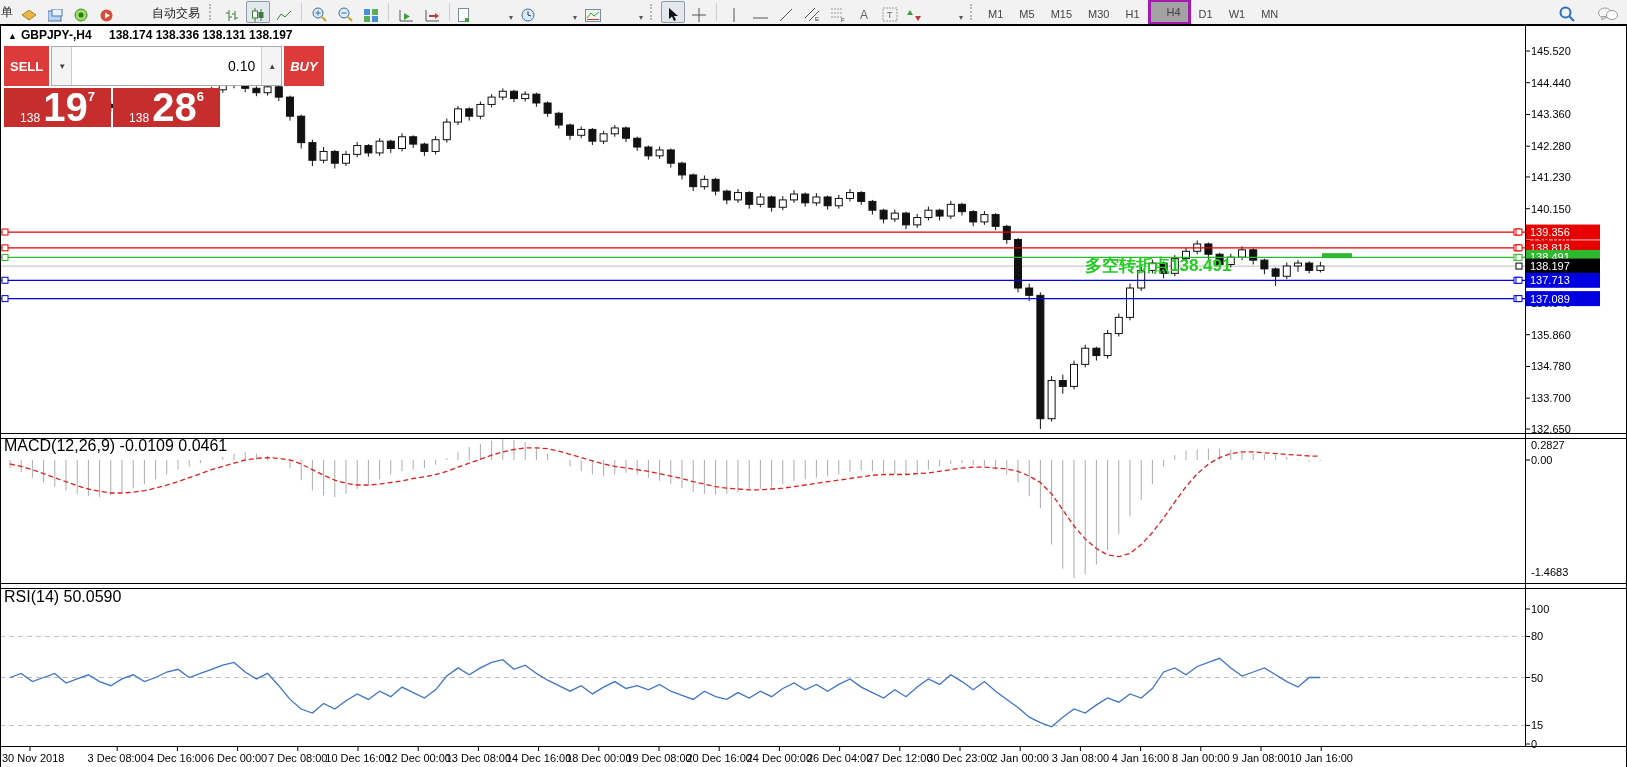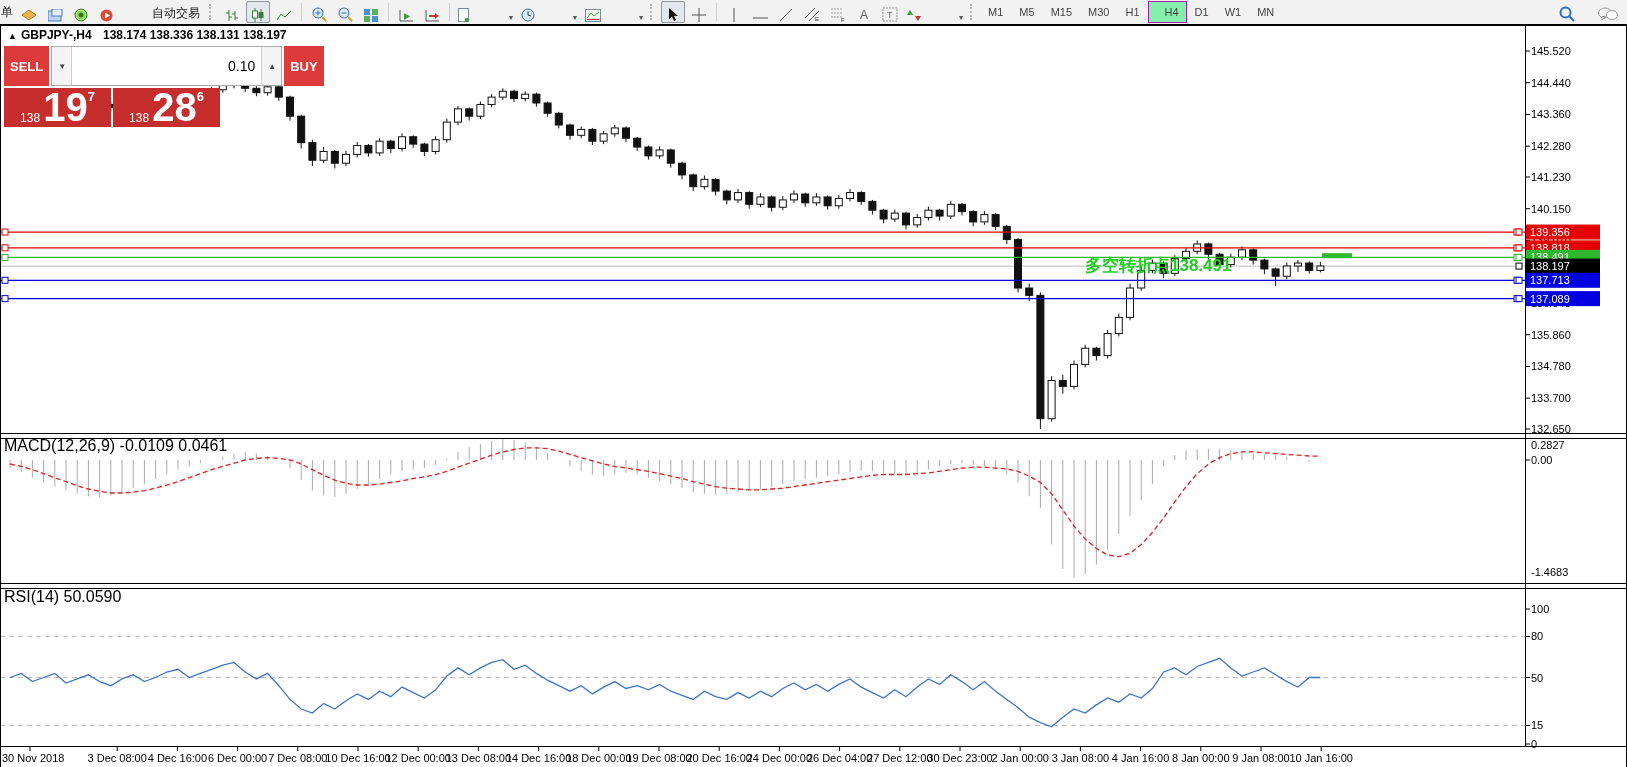--- a/index.html
+++ b/index.html
@@ -8,38 +8,38 @@
   .toolbar{position:absolute;left:0;top:0;width:1627px;height:24px;background:#f2f2f2;
     display:flex;align-items:center;z-index:3;font-size:11px;color:#333;}
   .tb-underline{position:absolute;left:0;top:24px;width:1627px;height:2px;background:#000;z-index:3;}
   .tbtn{height:20px;min-width:22px;display:flex;align-items:flex-end;justify-content:center;
     margin:0 1px;border:1px solid transparent;border-radius:2px;color:#555;gap:36px;}
   .tbtn.active{border:1px solid #8f9aa5;background:#e2e8ee;}
   .tbtn svg{display:block}
   .grip{width:5px;height:16px;margin:0 3px;border-left:2px dotted #b5b5b5;}
   .vsep{width:1px;height:18px;background:#cfcfcf;margin:0 4px;}
   .tf-btn{padding:0 7px;height:20px;display:flex;align-items:center;color:#444;border:1px solid transparent;}
-  .tf-btn.active{border:1px solid #a21caf;background:#86efac;padding-left:16px;}
+  .tf-btn.active{border:3px solid #a21caf;background:#a3a3a3;padding-left:16px;}
   .tb-right{margin-left:auto;display:flex;align-items:center;margin-right:6px;}
   .cn{font-size:12px;color:#222;}
   
   .hsep{position:absolute;left:0;width:1627px;background:#fff;border-top:1px solid #000;border-bottom:1px solid #000;z-index:1;}
   .axline{position:absolute;background:#000;z-index:1;}
   
   .chart-title{position:absolute;left:8px;top:28px;z-index:2;font-size:12px;font-weight:bold;color:#000;}
   .chart-title .arrow{font-size:9px;margin-right:4px;}
   .ind-label{position:absolute;left:4px;z-index:2;font-size:16px;color:#000;}
   .turn-label{position:absolute;left:1085px;top:254px;z-index:2;font-size:17px;font-weight:bold;color:#1fce1f;}
   
   .panel{position:absolute;left:4px;top:46px;width:216px;z-index:2;}
   .panel .row1{display:flex;height:40px;margin-bottom:2px;}
   .btn-red{background:#dd3a3a;color:#fff;border:none;font-size:13px;font-weight:bold;
     font-family:"Liberation Sans",sans-serif;}
   .sellbtn{width:49px;margin-right:2px;}
-  .buybtn{width:46px;margin-left:2px;}
+  .buybtn{width:46px;margin-left:2px;font-style:italic;}
   .stepper{flex:1;display:flex;border:1px solid #aaa;background:#fff;}
   .stepbtn{width:20px;background:#f4f4f4;border:none;border-left:1px solid #ccc;border-right:1px solid #ccc;
     font-size:8px;color:#444;}
   .vol{flex:1;border:none;text-align:right;font-size:14px;padding-right:6px;outline:none;
     font-family:"Liberation Sans",sans-serif;}
   .panel .row2{display:flex;height:39px;}
   .qprice{flex:1;background:#c62d2d;color:#fff;display:flex;align-items:flex-end;justify-content:center;padding-bottom:3px;}
   .qprice.left{margin-right:2px;}
   .qprice .sm{font-size:12px;margin-right:3px;line-height:1;}
   .qprice .big{font-size:40px;font-weight:bold;line-height:0.85;}
@@ -734,21 +734,21 @@
 
 <div class="hsep" style="top:433px;height:4px;"></div>
 <div class="hsep" style="top:583px;height:4px;"></div>
 <div class="axline" style="left:0;top:746px;width:1627px;height:1px;"></div>
 <div class="axline" style="left:1525px;top:26px;width:1px;height:721px;"></div>
 <div class="axline" style="left:0;top:26px;width:1px;height:741px;"></div>
 <div class="axline" style="left:1626px;top:26px;width:1px;height:741px;"></div>
 
 <div class="chart-title">
   <span class="arrow">▲</span><span>GBPJPY-,H4</span>
-  <span style="margin-left:8px;text-align:right;">138.174 138.336 138.131 138.197</span>
+  <span style="margin-left:14px;text-align:right;">138.174 138.336 138.131 138.197</span>
 </div>
 
 <div class="panel">
   <div class="row1">
     <button class="btn-red sellbtn">SELL</button>
     <div class="stepper">
       <button class="stepbtn" style="border-left:none;">▼</button>
       <input class="vol" value="0.10" style="">
       <button class="stepbtn" style="border-right:none;">▲</button>
     </div>

